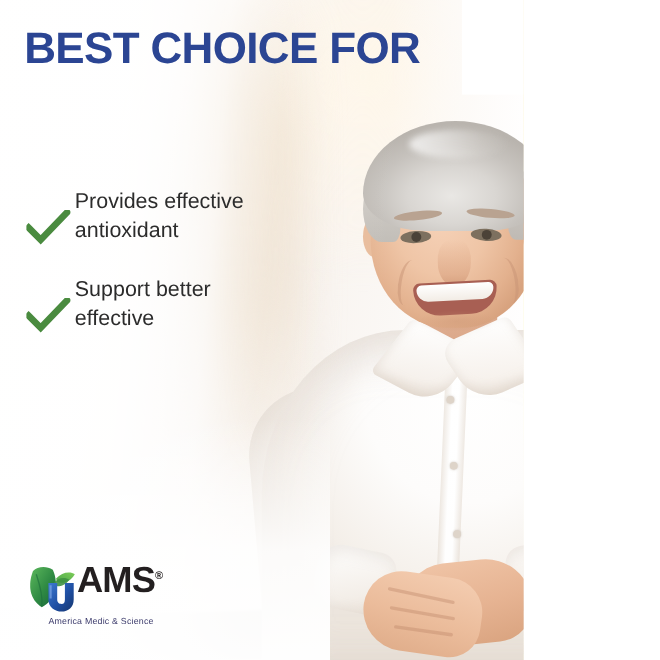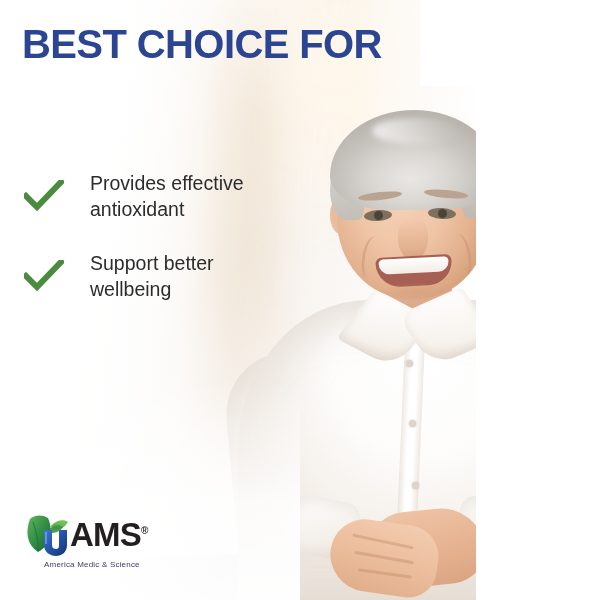--- a/index.html
+++ b/index.html
@@ -406,23 +406,22 @@
   }
   .headline div { white-space: nowrap; }
 
   .benefits {
     position: absolute;
     left: 24px; top: 165px;
     width: 250px;
   }
   .benefit {
     display: flex;
-    align-items: center;
+    align-items: flex-end;
     margin-bottom: 22px;
-    gap: 22px;
   }
   .check {
     flex: 0 0 auto;
     width: 44px;
     padding-top: 4px;
   }
   .check svg { display: block; }
   .benefit-text {
     color: #2c2c2c;
     font-size: 19.5px;
@@ -432,21 +431,21 @@
   }
 
   
   .logo {
     position: absolute;
     left: 24px; top: 512px;
     width: 170px;
   }
   .logo-row {
     display: flex;
-    align-items: center;
+    align-items: flex-start;
     height: 46px;
   }
   .logo-mark { width: 50px; height: 46px; flex: 0 0 auto; }
   .logo-mark svg { display: block; }
   .logo-word {
     font-size: 33px;
     font-weight: bold;
     color: #231f20;
     letter-spacing: -0.8px;
     line-height: 0.92;
@@ -550,21 +549,21 @@
     </div>
 
 
     <div class="benefit">
       <div class="check">
         <svg width="40" height="32" viewBox="0 0 40 32" aria-hidden="true">
           <path d="M2 16 L13 27 L37 2" fill="none" stroke="#4a8b3f" stroke-width="6" stroke-linecap="square" stroke-linejoin="miter"></path>
         </svg>
       </div>
       <div class="benefit-text">Support better
-wellbeing</div>
+effective</div>
     </div>
 
   </div>
 
   <div class="logo">
     <div class="logo-row">
       <div class="logo-mark">
         <svg width="50" height="46" viewBox="0 0 50 46" aria-hidden="true">
           <defs>
             <linearGradient id="gLeafBig" x1="0" y1="0" x2="1" y2="1">

